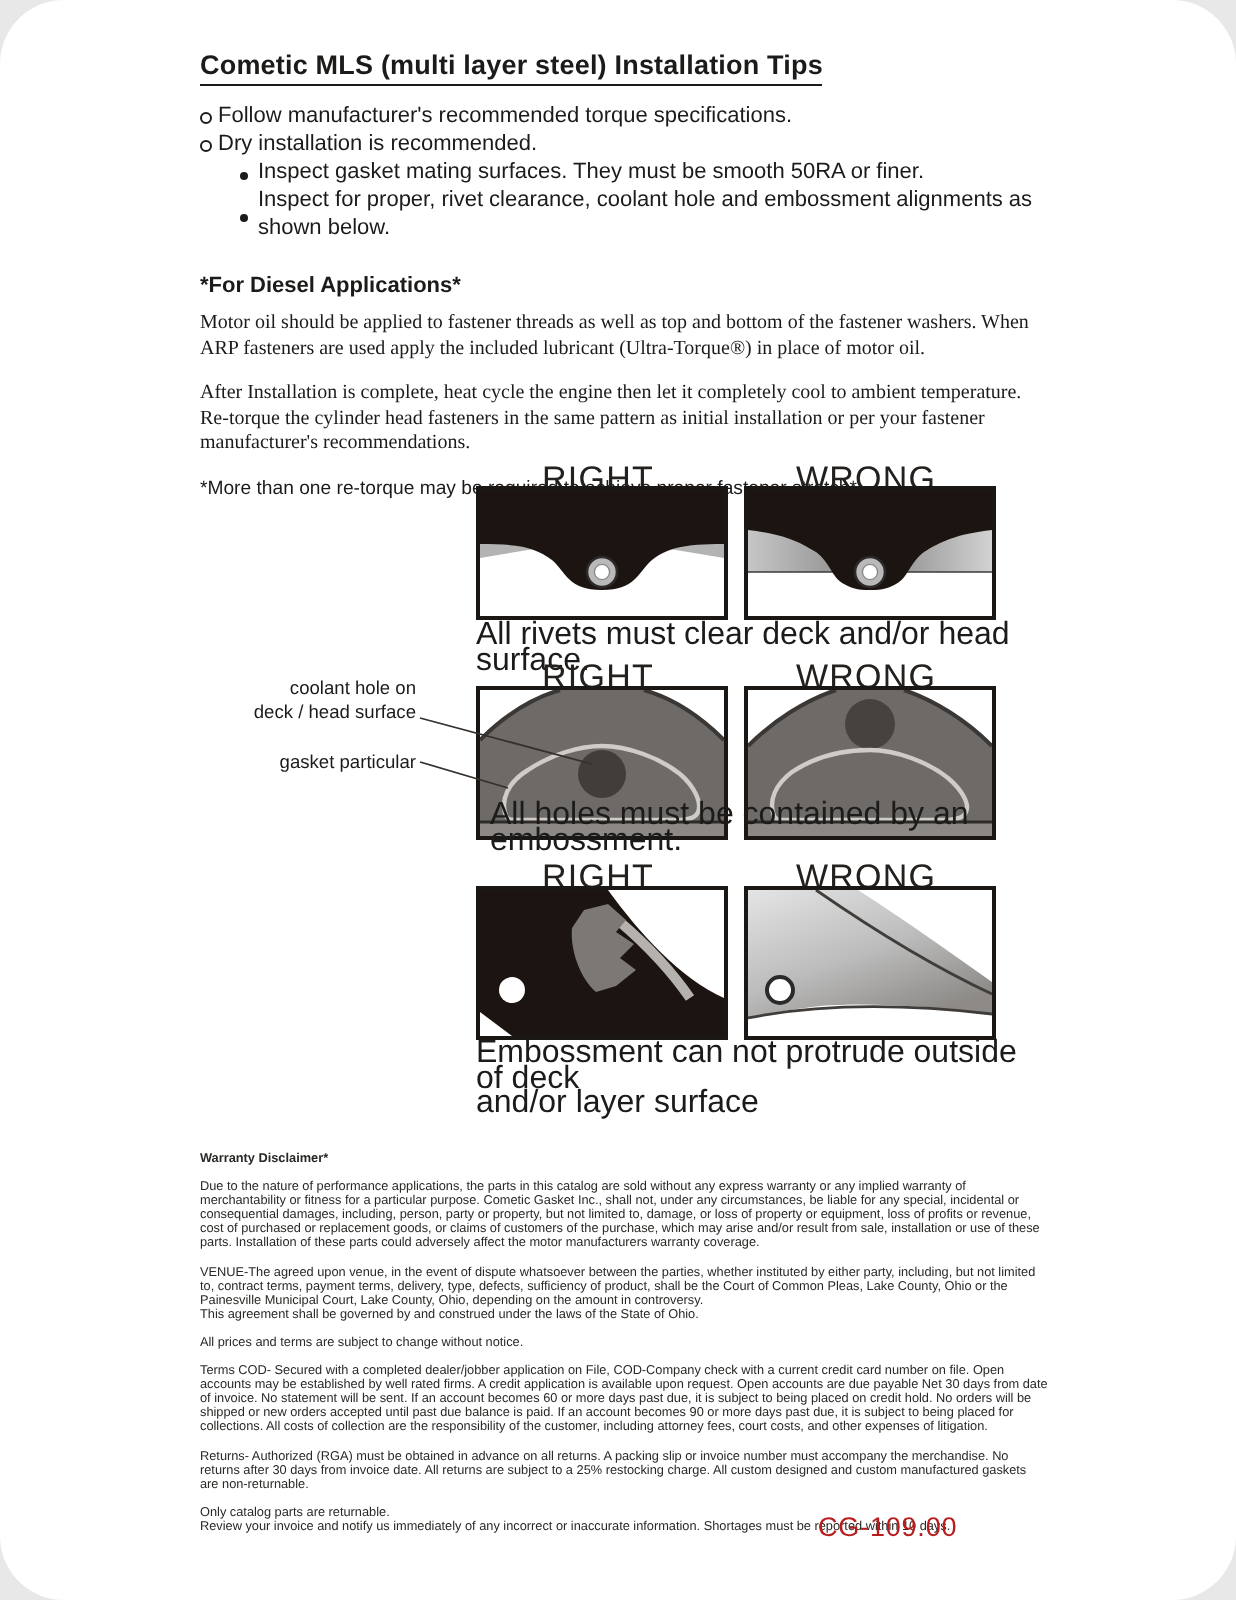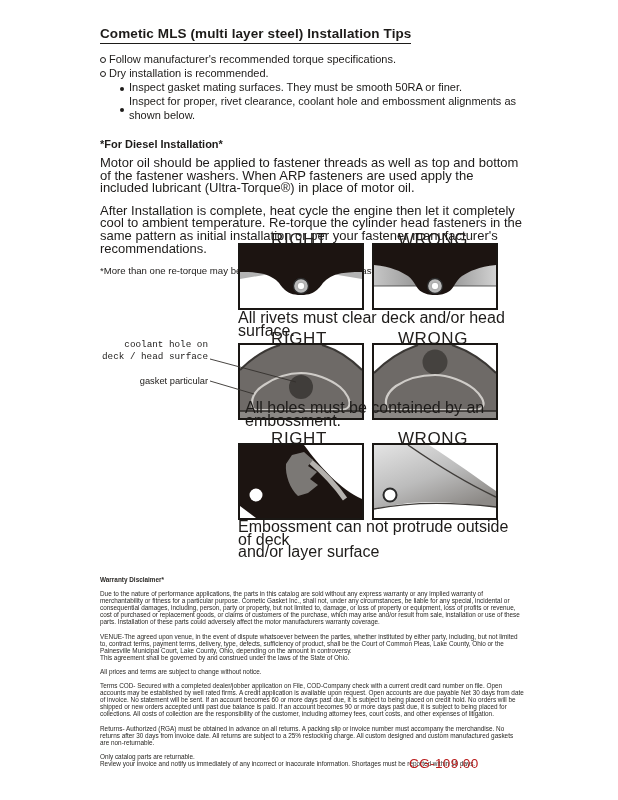--- a/index.html
+++ b/index.html
@@ -1,33 +1,33 @@
 <!DOCTYPE html>
 <html><head>
 <meta charset="utf-8">
 <style>
   html,body{margin:0;padding:0;background:#e8e8e8;}
   .page{
     position:relative;width:618px;height:800px;background:#ffffff;
-    font-family:"Liberation Sans",sans-serif;color:#1d1b19;overflow:hidden;
+    font-family:"Liberation Sans",sans-serif;color:#1d1b19;overflow:hidden;border-radius:32px;
   }
   
   .topblock{position:absolute;left:100px;top:24px;width:424px;}
   .doc-title{
     display:inline-block;font-size:13.5px;font-weight:700;
     border-bottom:1.6px solid #1d1b19;padding-bottom:2px;margin:0 0 8px 0;letter-spacing:.1px;
   }
   .bullets{margin:0;}
   .b-row{display:flex;align-items:flex-start;line-height:14px;font-size:11px;}
   .b-ico{flex:0 0 9px;display:flex;justify-content:flex-start;padding-top:4.5px;}
   .circ{width:4px;height:4px;border:1px solid #1d1b19;border-radius:50%;}
   .dot{width:4.4px;height:4.4px;background:#1d1b19;border-radius:50%;}
   .b-sub{margin-left:20px;align-items:center;}
   .diesel-head{font-size:11px;font-weight:700;margin:16px 0 7px 0;}
-  .para{font-size:13px;line-height:12.6px;margin:0 0 10px 0;}
+  .para{font-size:10px;line-height:12.6px;margin:0 0 10px 0;font-family:Liberation Serif, serif;}
   .note{font-size:9.6px;line-height:12.6px;margin-top:2px;}
   
   .diagrams{position:absolute;left:100px;top:230px;width:424px;height:322px;}
   .dg-label{position:absolute;width:122px;text-align:center;font-size:17px;letter-spacing:.6px;color:#23201e;}
   .dg-box{position:absolute;width:122px;border:2px solid #1a1714;background:#fff;line-height:0;}
   .h63{height:63px;} .h73{height:73px;}
   .dg-caption{position:absolute;font-size:16px;line-height:12.5px;color:#1d1b19;}
   .ann-label{position:absolute;left:0;width:108px;text-align:right;font-size:9.3px;line-height:11.5px;color:#1d1b19;}
   .leader{position:absolute;left:0;top:0;pointer-events:none;}
   
@@ -67,21 +67,21 @@
         <span>Inspect gasket mating surfaces.  They must be smooth 50RA or finer.</span>
       </div>
       <div class="b-row b-sub">
         <span class="b-ico">
             <span class="dot"></span>
           </span>
         <span>Inspect for proper, rivet clearance, coolant hole and embossment alignments as shown below.</span>
       </div>
     </div>
 
-    <div class="diesel-head">*For Diesel Installation*</div>
+    <div class="diesel-head">*For Diesel Applications*</div>
     <p class="para">Motor oil should be applied to fastener threads as well as top and bottom of the fastener washers. When ARP fasteners are used apply the included lubricant (Ultra-Torque®) in place of motor oil.</p>
     <p class="para">After Installation is complete, heat cycle the engine then let it completely cool to ambient temperature. Re-torque the cylinder head fasteners in the same pattern as initial installation or per your fastener manufacturer's recommendations.</p>
     <p class="note">*More than one re-torque may be required to achieve proper fastener stretch*</p>
   </div>
 
   <div class="diagrams">
 
     <div class="dg-label" style="left:138px;top:0;">RIGHT</div>
     <div class="dg-label" style="left:272px;top:0;">WRONG</div>
 
@@ -110,21 +110,21 @@
         <path d="M0,0 H122 V20 C104,22 96,26 88,31 C81,36 80,44 74,47 C70,49 68,50 61,50 C54,50 52,49 48,47 C42,44 41,36 34,31 C26,26 18,22 0,20 Z" fill="#1c1411"></path>
         <circle cx="61" cy="41" r="7.5" fill="#b9b9b9" stroke="#2a2a2a" stroke-width="1.3"></circle>
         <circle cx="61" cy="41" r="3.8" fill="#ffffff" stroke="#8a8a8a" stroke-width="0.7"></circle>
       </svg>
     </div>
     <div class="dg-caption" style="left:138px;top:82px;">All rivets must clear deck and/or head surface.</div>
 
     <div class="dg-label" style="left:138px;top:99px;">RIGHT</div>
     <div class="dg-label" style="left:272px;top:99px;">WRONG</div>
 
-    <div class="ann-label" style="top:109px;font-family:Liberation Mono, monospace;">
+    <div class="ann-label" style="top:109px;">
       <div>coolant hole on</div>
       <div>deck / head surface</div>
     </div>
     <div class="ann-label" style="top:146px;">gasket particular</div>
 
     <div class="dg-box h73" style="left:138px;top:113px;background:#6e6a67;">
       <svg width="122" height="73" viewBox="0 0 122 73">
         <rect x="0" y="0" width="122" height="73" fill="#6e6a67"></rect>
         <path d="M0,0 H40 C26,4 12,13 0,25 Z" fill="#ffffff"></path>
         <path d="M82,0 H122 V25 C110,13 96,4 82,0 Z" fill="#ffffff"></path>

